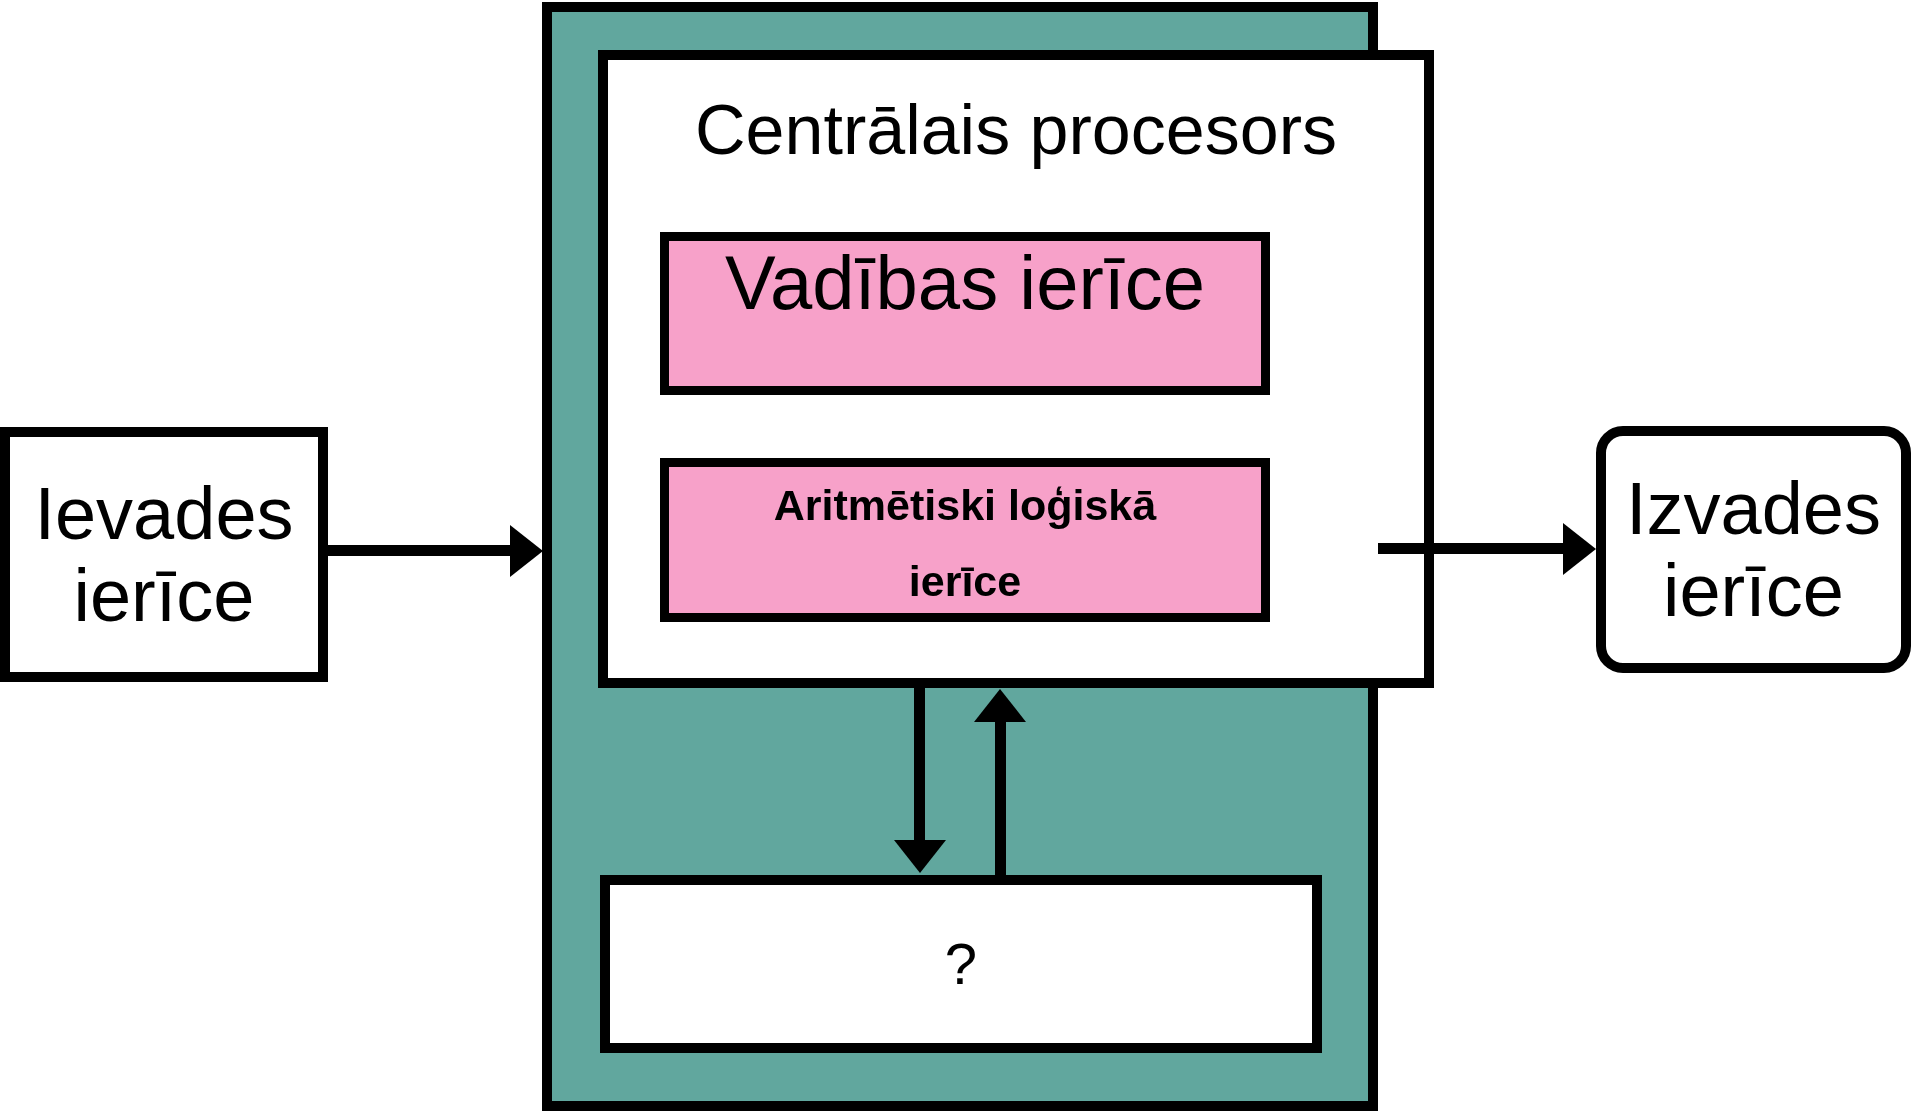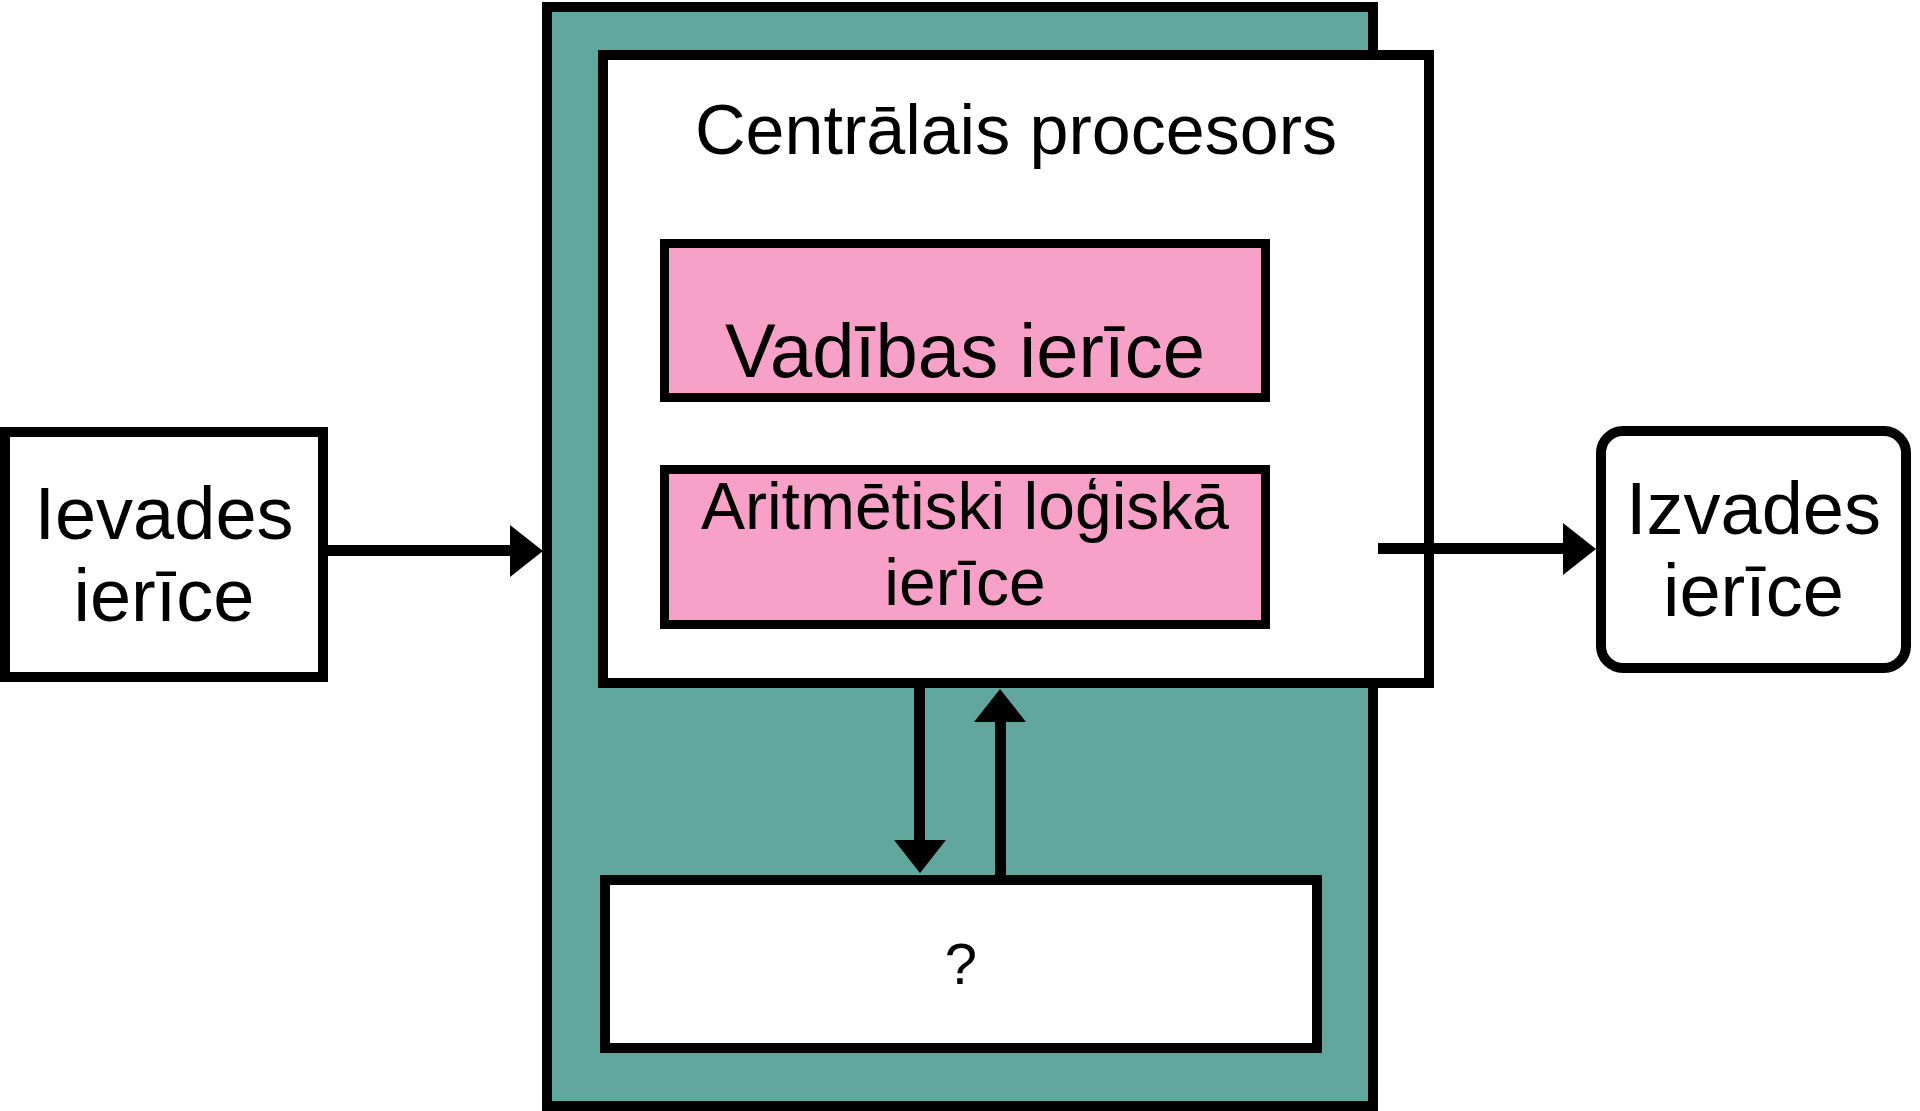--- a/index.html
+++ b/index.html
@@ -40,28 +40,27 @@
     border:10px solid var(--line);
     background:#fff;
   }
   #cpu-title{
     left:0;right:0;top:28px;height:84px;
     font-size:70px;line-height:84px;text-align:center;
   }
   .pink-box{
     border:9px solid var(--line);
     background:var(--pink);
-    display:flex;flex-direction:column;align-items:center;justify-content:flex-end;
+    display:flex;flex-direction:column;align-items:center;justify-content:flex-start;
     text-align:center;
-    margin-top:7px;
   }
   #control-unit-box{left:52px;top:172px;width:610px;height:163px;}
   #control-unit-box .lbl{font-size:76px;line-height:84px;}
   #alu-box{left:52px;top:398px;width:610px;height:164px;}
-  #alu-box .lbl{font-size:66px;line-height:76px;}
+  #alu-box .lbl{font-size:43px;line-height:76px;font-weight:bold;}
   #memory-box{
     left:48px;top:863px;width:722px;height:178px;
     border:10px solid var(--line);
     background:#fff;
     display:flex;align-items:center;justify-content:center;
   }
   #memory-box .lbl{font-size:58px;line-height:60px;}
   
   .shaft{background:var(--line);}
   .head{width:0;height:0;}

